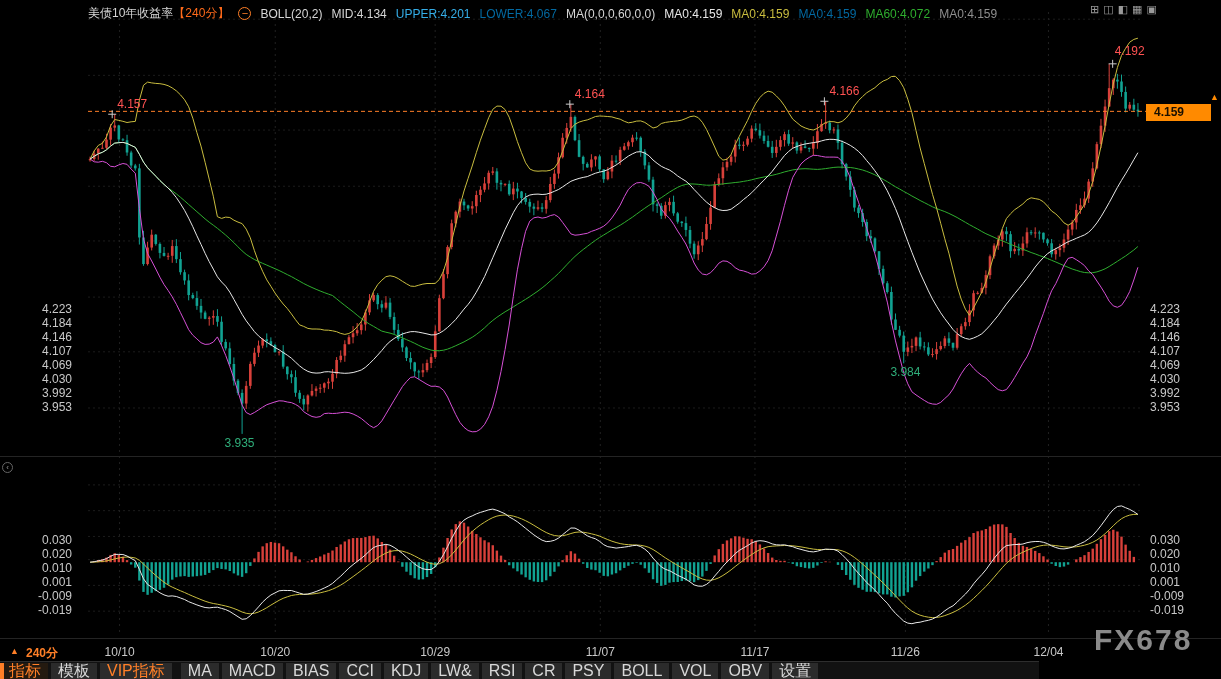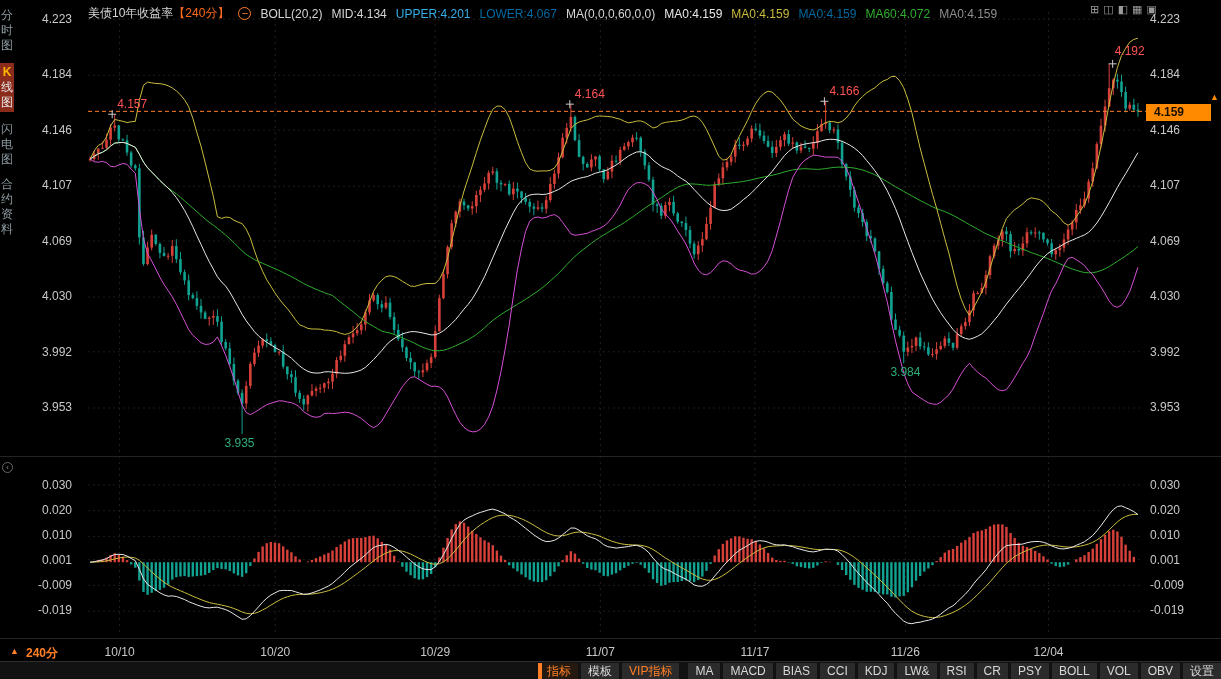--- a/index.html
+++ b/index.html
@@ -28,21 +28,21 @@
   .t-gray{color:#8f8f8f;}
   .t-bright{color:#e8e8e8;}
   #zoom-out{width:13px;height:13px;border:1px solid #ff7f27;border-radius:50%;color:#ff7f27;
             font-size:11px;line-height:11px;text-align:center;cursor:pointer;}
 
   
   #win-icons{position:absolute;left:1090px;top:3px;display:flex;gap:4px;color:#9a9a9a;font-size:11px;line-height:12px;}
   #win-icons span{cursor:pointer;}
 
   
-  .yaxis{position:absolute;display:flex;flex-direction:column;justify-content:space-between;font-size:12px;color:#c8c8c8;}
+  .yaxis{position:absolute;display:flex;flex-direction:column;justify-content:flex-end;font-size:12px;color:#c8c8c8;}
   .yaxis span{line-height:14px;height:14px;}
   #y-axis-left{left:0;top:12px;width:80px;height:402px;align-items:flex-end;padding-right:8px;}
   #y-axis-right{left:1150px;top:12px;width:70px;height:402px;align-items:flex-start;}
   #macd-axis-left{left:0;top:478px;width:80px;height:139px;align-items:flex-end;padding-right:8px;}
   #macd-axis-right{left:1150px;top:478px;width:70px;height:139px;align-items:flex-start;}
 
   
   #price-badge{position:absolute;left:1146px;top:104px;width:65px;height:17px;background:#ff8a00;color:#1a1000;
                font-size:12px;font-weight:bold;line-height:17px;padding-left:8px;}
   #badge-arrow{position:absolute;left:1210px;top:92px;color:#ff8a00;font-size:9px;}
@@ -56,22 +56,22 @@
   #macd-header{position:absolute;left:90px;top:461px;display:flex;gap:12px;font-size:12px;}
 
   
   #date-row{position:absolute;top:645px;left:0;width:1221px;height:14px;font-size:12px;color:#c8c8c8;}
   .x-date{position:absolute;transform:translateX(-50%);}
   #period-arrow{position:absolute;left:10px;top:646px;color:#ff7f27;font-size:9px;}
   #period-label{position:absolute;left:26px;top:645px;color:#ff7f27;font-size:12px;font-weight:bold;}
   #watermark{position:absolute;left:1094px;top:623px;font-size:30px;font-weight:bold;color:#8a8a8a;letter-spacing:2px;}
 
   
-  #toolbar{position:absolute;left:0;bottom:0;width:1221px;height:18px;background:#121212;border-top:1px solid #2e2e2e;
-           display:flex;align-items:stretch;gap:3px;font-size:12px;padding-top:1px;justify-content:flex-end;}
+  #toolbar{position:absolute;left:0;bottom:0;width:1039px;height:18px;background:#121212;border-top:1px solid #2e2e2e;
+           display:flex;align-items:stretch;gap:3px;font-size:16px;padding-top:1px;}
   .tb{display:flex;align-items:center;padding:0 7px;background:#2b2b2b;color:#d8d8d8;cursor:pointer;line-height:16px;}
   .tb.tab-active{background:#241a10;color:#ff7f27;border-left:4px solid #ff7f27;padding-left:5px;}
   .tb.vip{color:#ff7f27;}
   #tb-buttons{display:flex;gap:3px;margin-left:6px;}
 </style>
 </head>
 <body>
 
 <div id="app">
 
@@ -876,28 +876,20 @@
       <line x1="820.4" y1="101.2734478203426" x2="828.4" y2="101.2734478203426" stroke="#cccccc"></line>
       <line x1="824.4" y1="97.2734478203426" x2="824.4" y2="105.2734478203426" stroke="#cccccc"></line>
       <text x="829.4" y="95.2734478203426" font-size="12" text-anchor="start" fill="#ff5252">4.166</text>
       <line x1="1108.648" y1="63.836195508585945" x2="1116.648" y2="63.836195508585945" stroke="#cccccc"></line>
       <line x1="1112.648" y1="59.836195508585945" x2="1112.648" y2="67.83619550858594" stroke="#cccccc"></line>
       <text x="1114.648" y="54.836195508585945" font-size="12" text-anchor="start" fill="#ff5252">4.192</text>
       <text x="239.488" y="446.8890356671066" font-size="12" text-anchor="middle" fill="#2fae7a">3.935</text>
       <text x="905.404" y="376.3342140026417" font-size="12" text-anchor="middle" fill="#2fae7a">3.984</text>
     </svg>
 
-  <div id="sidebar">
-    <div class="side-item">分时图</div>
-    <div class="side-item active">
-      <span class="accent">K</span><span>线图</span>
-    </div>
-    <div class="side-item">闪电图</div>
-    <div class="side-item">合约资料</div>
-  </div>
   <div id="pane-collapse">‹</div>
 
   <div id="topbar">
     <span>
       <span class="t-sym">美债10年收益率</span><span class="t-period">【240分】</span>
     </span>
     <span id="zoom-out">−</span>
     <span class="t-white">BOLL(20,2)</span>
     <span class="t-white">MID:4.134</span>
     <span class="t-upper">UPPER:4.201</span>
@@ -966,20 +958,21 @@
   <div id="period-label">240分</div>
   <div id="date-row">
       <span class="x-date" style="left: 119.56px;">10/10</span>
       <span class="x-date" style="left: 275.256px;">10/20</span>
       <span class="x-date" style="left: 435.16px;">10/29</span>
       <span class="x-date" style="left: 600.324px; text-align: center;">11/07</span>
       <span class="x-date" style="left: 754.968px;">11/17</span>
       <span class="x-date" style="left: 905.404px;">11/26</span>
       <span class="x-date" style="left: 1048.48px;">12/04</span>
     </div>
+  <div id="watermark">FX678</div>
 
   <div id="toolbar">
     <span class="tb tab-active">指标</span>
     <span class="tb">模板</span>
     <span class="tb vip">VIP指标</span>
     <span id="tb-buttons">
         <span class="tb">MA</span>
         <span class="tb">MACD</span>
         <span class="tb">BIAS</span>
         <span class="tb">CCI</span>

